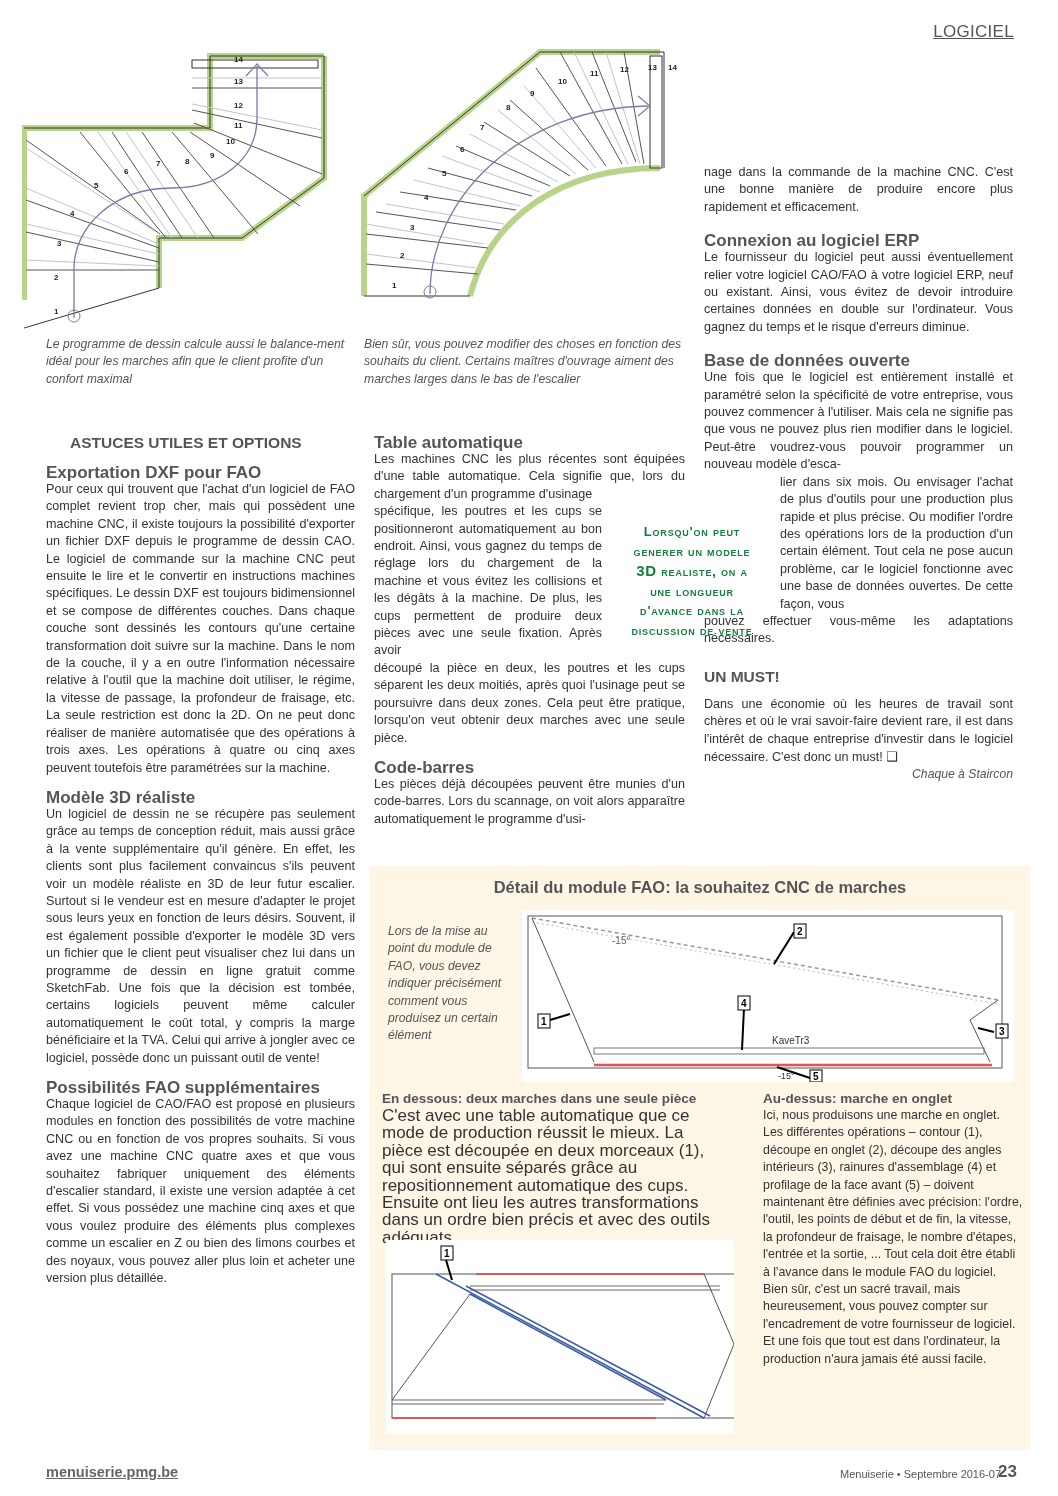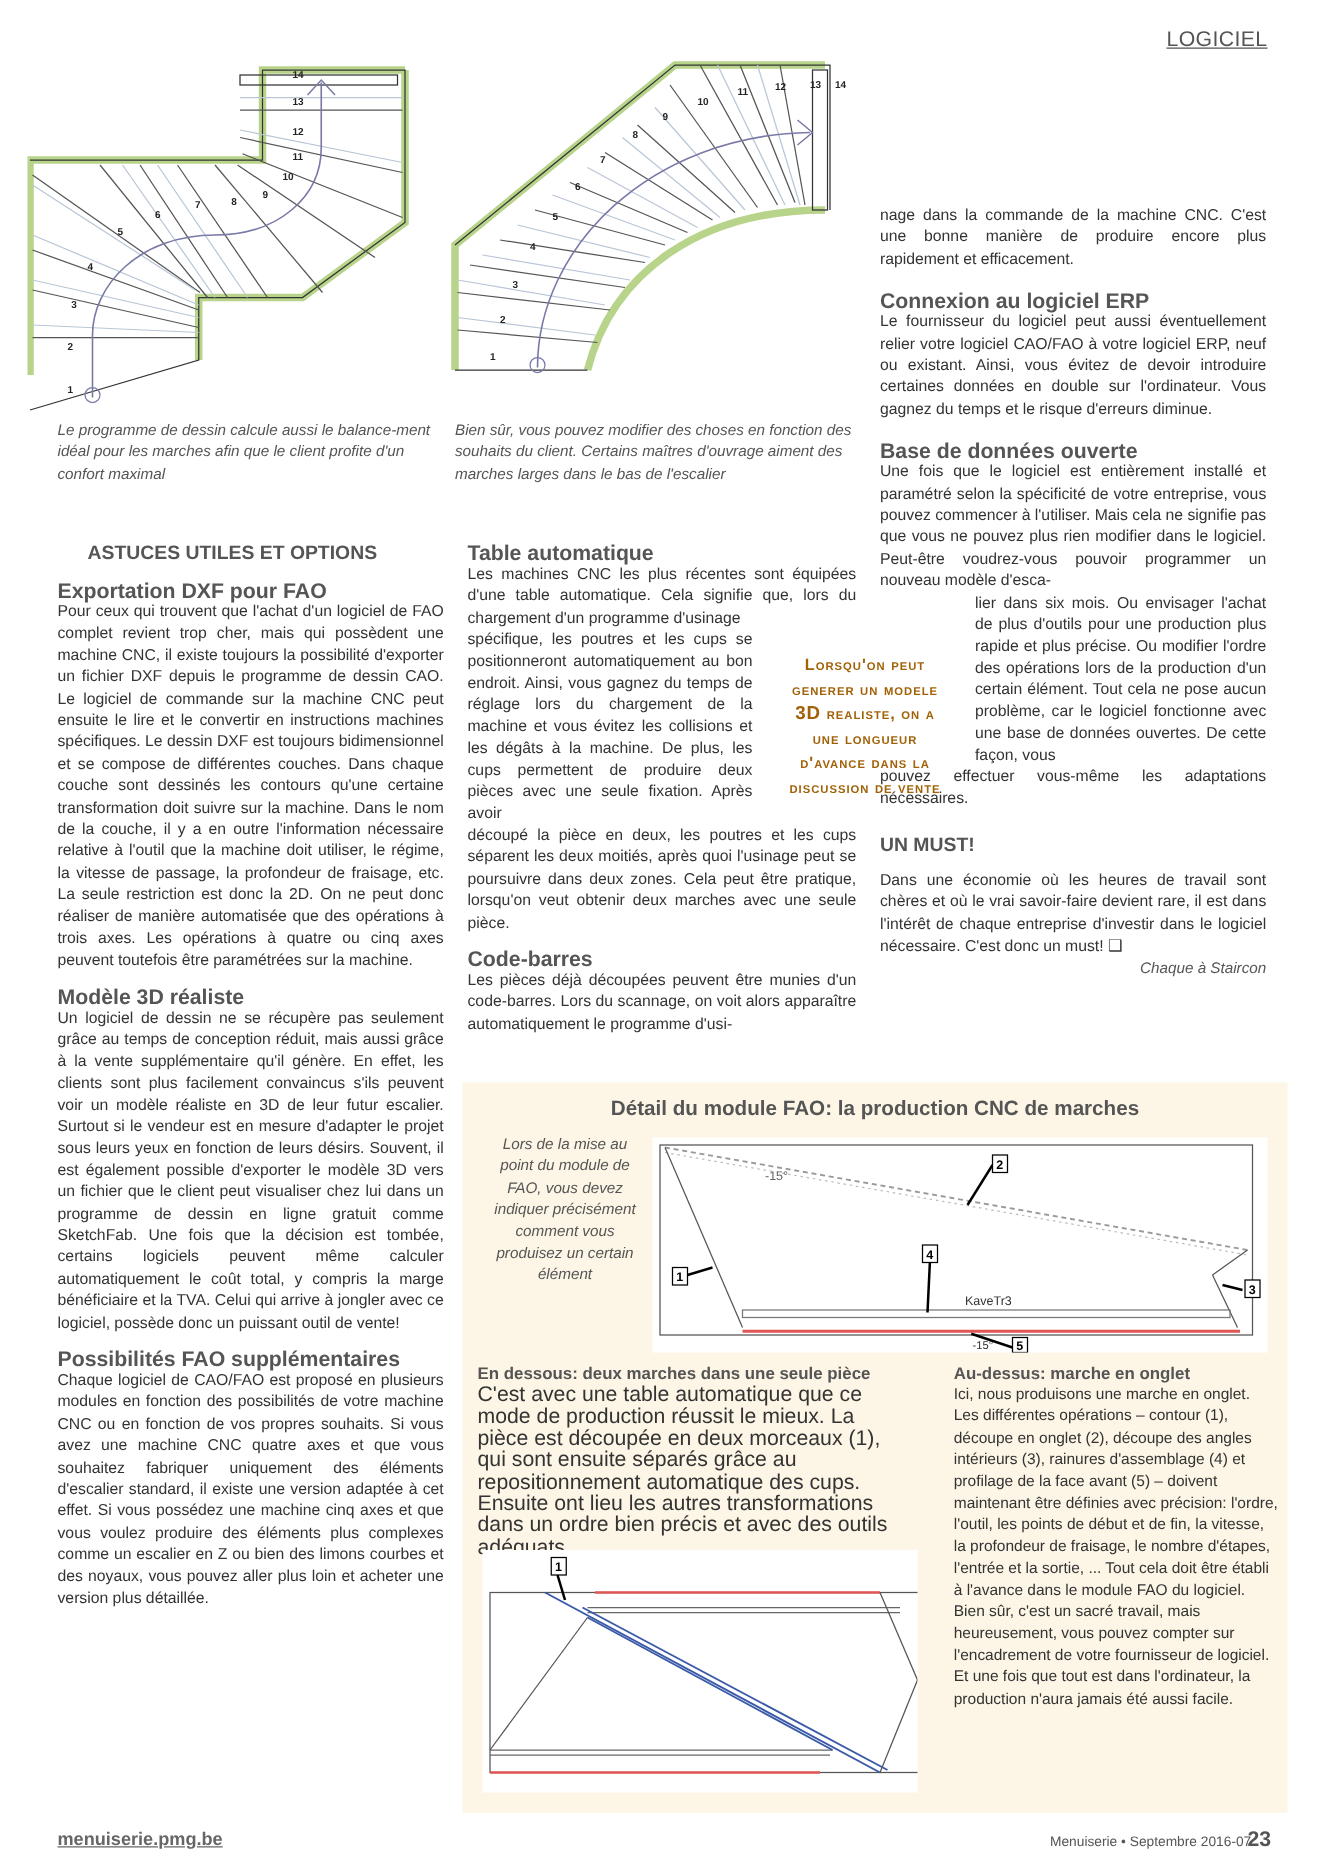--- a/index.html
+++ b/index.html
@@ -4,21 +4,21 @@
 <style>
   * { box-sizing: border-box; margin: 0; padding: 0; }
   html, body { width: 1058px; height: 1496px; background: #ffffff; overflow: hidden; }
   body { position: relative; font-family: "DejaVu Sans", sans-serif; color: #2c2c2c; }
   .abs { position: absolute; }
   .section-tag { right: 44px; top: 22px; font-size: 17px; color: #555; text-decoration: underline; letter-spacing: 0.3px; font-family: "Liberation Sans", sans-serif; }
   .body-text { font-size: 12.6px; line-height: 17.4px; text-align: justify; color: #333; font-family: "Liberation Sans", sans-serif; }
   .caption { font-size: 12.2px; line-height: 17.4px; font-style: italic; color: #555; font-family: "Liberation Sans", sans-serif; }
   .h-main { font-weight: bold; font-size: 15.5px; color: #555; font-family: "Liberation Sans", sans-serif; }
   .h-sub { font-weight: bold; font-size: 17px; color: #555; font-family: "Liberation Sans", sans-serif; line-height: 17px; }
-  .quote { font-family: "Liberation Sans", sans-serif; font-weight: bold; color: #a16207; text-align: center; font-variant: small-caps; font-size: 13px; line-height: 19.5px; letter-spacing: 0.8px; }
+  .quote { font-family: "Liberation Sans", sans-serif; font-weight: bold; color: #15803d; text-align: center; font-variant: small-caps; font-size: 13px; line-height: 19.5px; letter-spacing: 0.8px; }
   .quote .big { font-size: 15px; }
   .box { background: #fdf6e6; }
   .box-title { font-family: "Liberation Sans", sans-serif; font-weight: bold; font-size: 16.5px; color: #555; text-align: center; }
   .footer-link { font-family: "Liberation Sans", sans-serif; font-weight: bold; color: #666; font-size: 14.5px; text-decoration: underline; }
   .footer-info { font-family: "Liberation Sans", sans-serif; color: #555; font-size: 11px; }
   .page-num { font-family: "Liberation Sans", sans-serif; color: #555; font-size: 17px; font-weight: bold; }
   svg text { font-family: "Liberation Sans", sans-serif; }
   p { margin: 0; }
 </style>
 </head>
@@ -182,22 +182,22 @@
   <div class="h-sub" style="margin-top:16px;">Base de données ouverte</div>
   <p class="body-text">Une fois que le logiciel est entièrement installé et paramétré selon la spécificité de votre entreprise, vous pouvez commencer à l'utiliser. Mais cela ne signifie pas que vous ne pouvez plus rien modifier dans le logiciel. Peut-être voudrez-vous pouvoir programmer un nouveau modèle d'esca-</p>
   <p class="body-text" style="margin-left:76px;">lier dans six mois. Ou envisager l'achat de plus d'outils pour une production plus rapide et plus précise. Ou modifier l'ordre des opérations lors de la production d'un certain élément. Tout cela ne pose aucun problème, car le logiciel fonctionne avec une base de données ouvertes. De cette façon, vous</p>
   <p class="body-text">pouvez effectuer vous-même les adaptations nécessaires.</p>
   <div class="h-main" style="margin-top:20px; margin-bottom:10px;">UN MUST!</div>
   <p class="body-text"><span>Dans une économie où les heures de travail sont chères et où le vrai savoir-faire devient rare, il est dans l'intérêt de chaque entreprise d'investir dans le logiciel nécessaire. C'est donc un must!</span> <span style="font-size:13px;">❑</span></p>
   <div class="caption" style="text-align:right;">Chaque à Staircon</div>
 </div>
 
 <div class="abs box" style="left:370px; top:866px; width:660px; height:584px;">
-  <div class="box-title" style="position:absolute; left:0; top:12px; width:660px;">Détail du module FAO: la production CNC de marches</div>
-  <div class="caption" style="position:absolute; left:18px; top:41px; width:128px;text-align:center;">Lors de la mise au point du module de FAO, vous devez indiquer précisément comment vous produisez un certain élément</div>
+  <div class="box-title" style="position:absolute; left:0; top:12px; width:660px;">Détail du module FAO: la souhaitez CNC de marches</div>
+  <div class="caption" style="position:absolute; left:18px; top:57px; width:128px;">Lors de la mise au point du module de FAO, vous devez indiquer précisément comment vous produisez un certain élément</div>
 
   <div style="position:absolute; left:152px; top:44px; width:492px; height:172px; background:#fff;">
     <svg width="492" height="172" viewBox="0 0 492 172">
       <rect x="6" y="6" width="474" height="152" fill="none" stroke="#555" stroke-width="1"></rect>
       <line x1="10" y1="8" x2="476" y2="90" stroke="#999" stroke-width="1.5" stroke-dasharray="4,3"></line>
       <line x1="10" y1="12" x2="476" y2="94" stroke="#bbb" stroke-width="1" stroke-dasharray="2,3"></line>
       <line x1="10" y1="8" x2="72" y2="152" stroke="#555" stroke-width="1"></line>
       <line x1="476" y1="90" x2="448" y2="110" stroke="#555" stroke-width="1"></line>
       <line x1="448" y1="110" x2="468" y2="152" stroke="#555" stroke-width="1"></line>
       <rect x="72" y="138" width="390" height="6" fill="none" stroke="#777" stroke-width="1"></rect>

